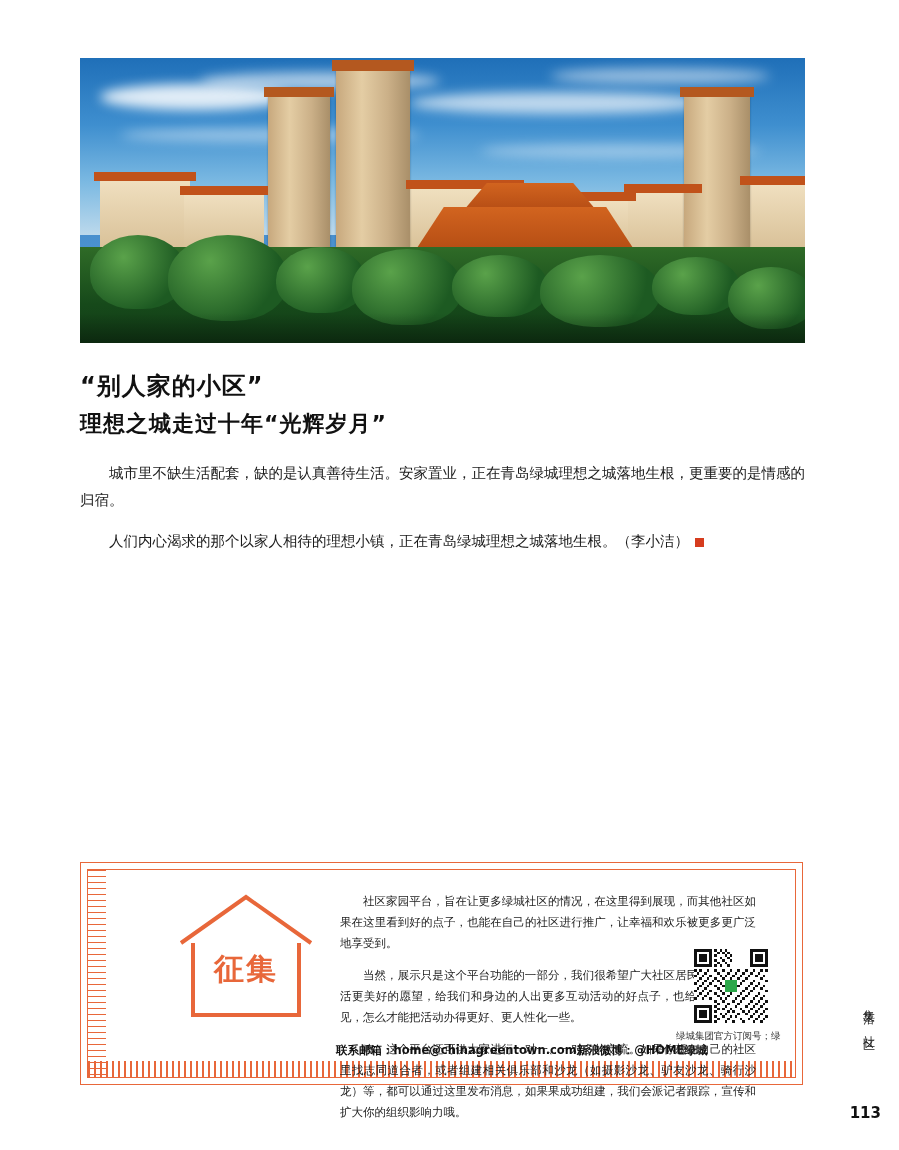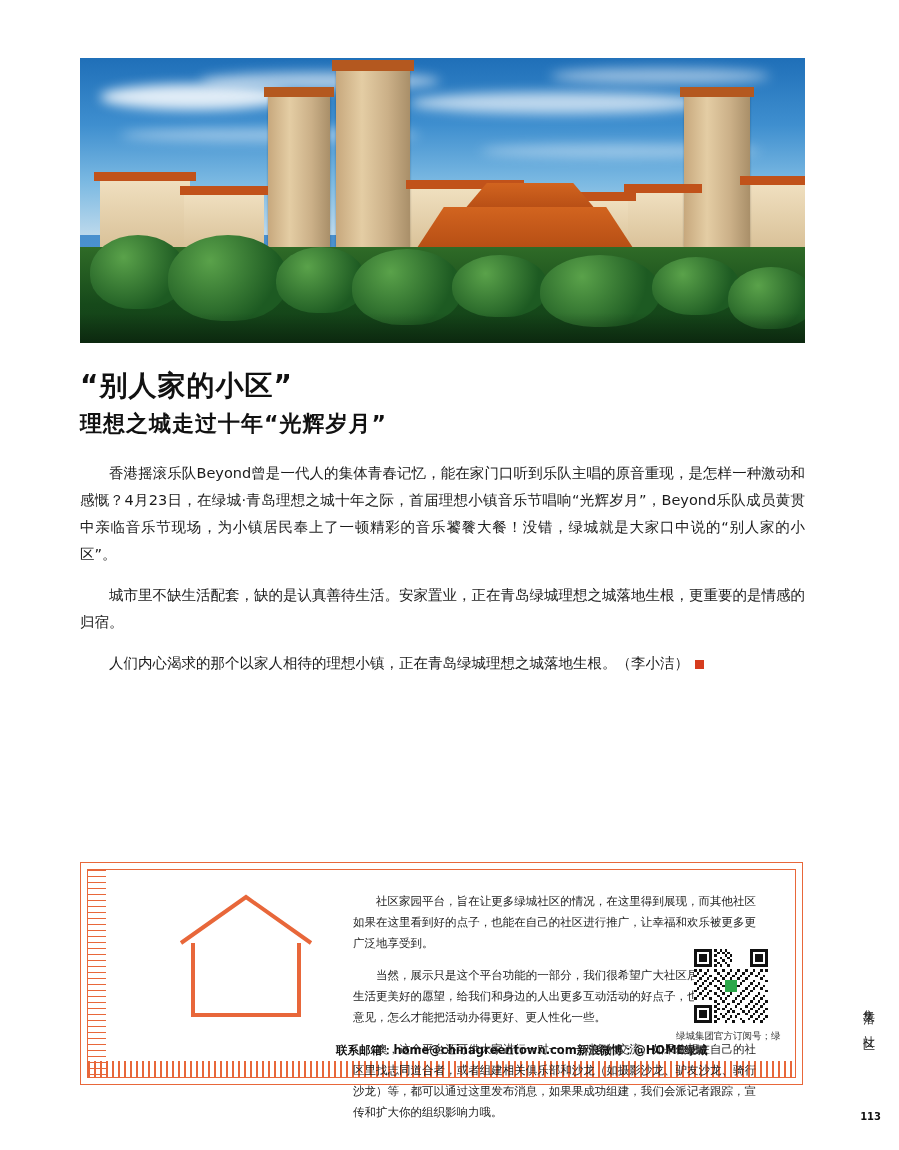--- a/index.html
+++ b/index.html
@@ -100,21 +100,21 @@
   }
 
   
   .headline{
     position:absolute;left:80px;top:368px;width:640px;
     font-family:"DejaVu Sans", sans-serif;
     font-weight:bold;
     color:#111;
   }
   .headline .h1{
-    font-size:28px;line-height:36px;letter-spacing:1px;
+    font-size:24px;line-height:36px;letter-spacing:1px;
   }
   .headline .h2{
     font-size:22px;line-height:32px;margin-top:4px;letter-spacing:1px;
   }
 
   
   .body{
     position:absolute;left:80px;top:460px;width:725px;
     font-size:14.5px;line-height:27px;color:#1a1a1a;
     text-align:justify;
@@ -152,21 +152,21 @@
   .house .label{
     position:absolute;left:0;top:58px;width:138px;text-align:center;
     font-family:"DejaVu Sans", sans-serif;
     font-weight:bold;font-size:30px;color:#e8673a;letter-spacing:2px;
   }
   .callout-text{
     position:absolute;left:255px;top:28px;width:420px;
     font-family:"DejaVu Sans", sans-serif;
     font-size:11.5px;line-height:21px;color:#222;text-align:justify;
   }
-  .callout-text p{margin:0 0 11px 17px;text-indent:2em;}
+  .callout-text p{margin:0 0 11px 4px;text-indent:2em;}
   .contact{
     position:absolute;left:255px;bottom:26px;width:430px;
     font-family:"DejaVu Sans", sans-serif;
     font-size:11.5px;font-weight:bold;color:#111;
   }
   .qr{
     position:absolute;right:34px;top:86px;width:74px;height:74px;
     background:#fff;
   }
   .qr-caption{
@@ -178,21 +178,21 @@
   
   .vmark{
     position:absolute;right:22px;top:1000px;
     writing-mode:vertical-rl;
     font-family:"DejaVu Sans", sans-serif;
     font-size:12px;color:#222;letter-spacing:3px;
   }
   .pagenum{
     position:absolute;right:18px;bottom:28px;
     font-family:"DejaVu Sans", sans-serif;
-    font-weight:bold;font-size:10px;color:#111;
+    font-weight:bold;font-size:15px;color:#111;
   }
 </style>
 </head>
 <body>
 
 <div class="page">
 
   <div class="hero">
     <div class="sky"></div>
     <div class="cloud c1"></div>
@@ -238,35 +238,35 @@
     <div class="bush" style="left:648px;bottom:14px;width:86px;height:62px;"></div>
     <div class="shadow"></div>
   </div>
 
   <div class="headline">
     <div class="h1">“别人家的小区”</div>
     <div class="h2">理想之城走过十年“光辉岁月”</div>
   </div>
 
   <div class="body">
-    <p>香港摇滚乐队Beyond曾是一代人的集体青春记忆，能在家门口听到乐队主唱的原音重现，是怎样一种激动和感慨？4月23日，在绿城·青岛理想之城十年之际，首届理想小镇音乐节唱响“光辉岁月”，Beyond乐队成员黄贯中亲临音乐节现场，为小镇居民奉上了一顿精彩的音乐饕餮大餐！没错，绿城就是大家口中说的“别人家的小区”。</p>
     <p>城市里不缺生活配套，缺的是认真善待生活。安家置业，正在青岛绿城理想之城落地生根，更重要的是情感的归宿。</p>
     <p><span>人们内心渴求的那个以家人相待的理想小镇，正在青岛绿城理想之城落地生根。（李小洁）</span><span class="endmark"></span></p>
   </div>
 
   <div class="callout">
     <div class="callout-inner"></div>
     <div class="hatch-left"></div>
     <div class="hatch-bottom"></div>
 
     <div class="house">
       <svg width="138" height="128" viewBox="0 0 138 128">
         <path d="M4 52 L69 6 L134 52" fill="none" stroke="#e8673a" stroke-width="4"></path>
         <path d="M16 52 L16 124 L122 124 L122 52" fill="none" stroke="#e8673a" stroke-width="4"></path>
       </svg>
+      <div class="label">征集</div>
     </div>
 
     <div class="callout-text">
       <p>社区家园平台，旨在让更多绿城社区的情况，在这里得到展现，而其他社区如果在这里看到好的点子，也能在自己的社区进行推广，让幸福和欢乐被更多更广泛地享受到。</p>
       <p>当然，展示只是这个平台功能的一部分，我们很希望广大社区居民，本着让生活更美好的愿望，给我们和身边的人出更多互动活动的好点子，也给我们提提意见，怎么才能把活动办得更好、更人性化一些。</p>
       <p>噢，这个平台还可供大家进行一对一、一对多的交流。如果你想在自己的社区里找志同道合者，或者组建相关俱乐部和沙龙（如摄影沙龙、驴友沙龙、骑行沙龙）等，都可以通过这里发布消息，如果果成功组建，我们会派记者跟踪，宣传和扩大你的组织影响力哦。</p>
     </div>
 
     <div class="contact">联系邮箱：home@chinagreentown.com新浪微博：@HOME绿城</div>
 

